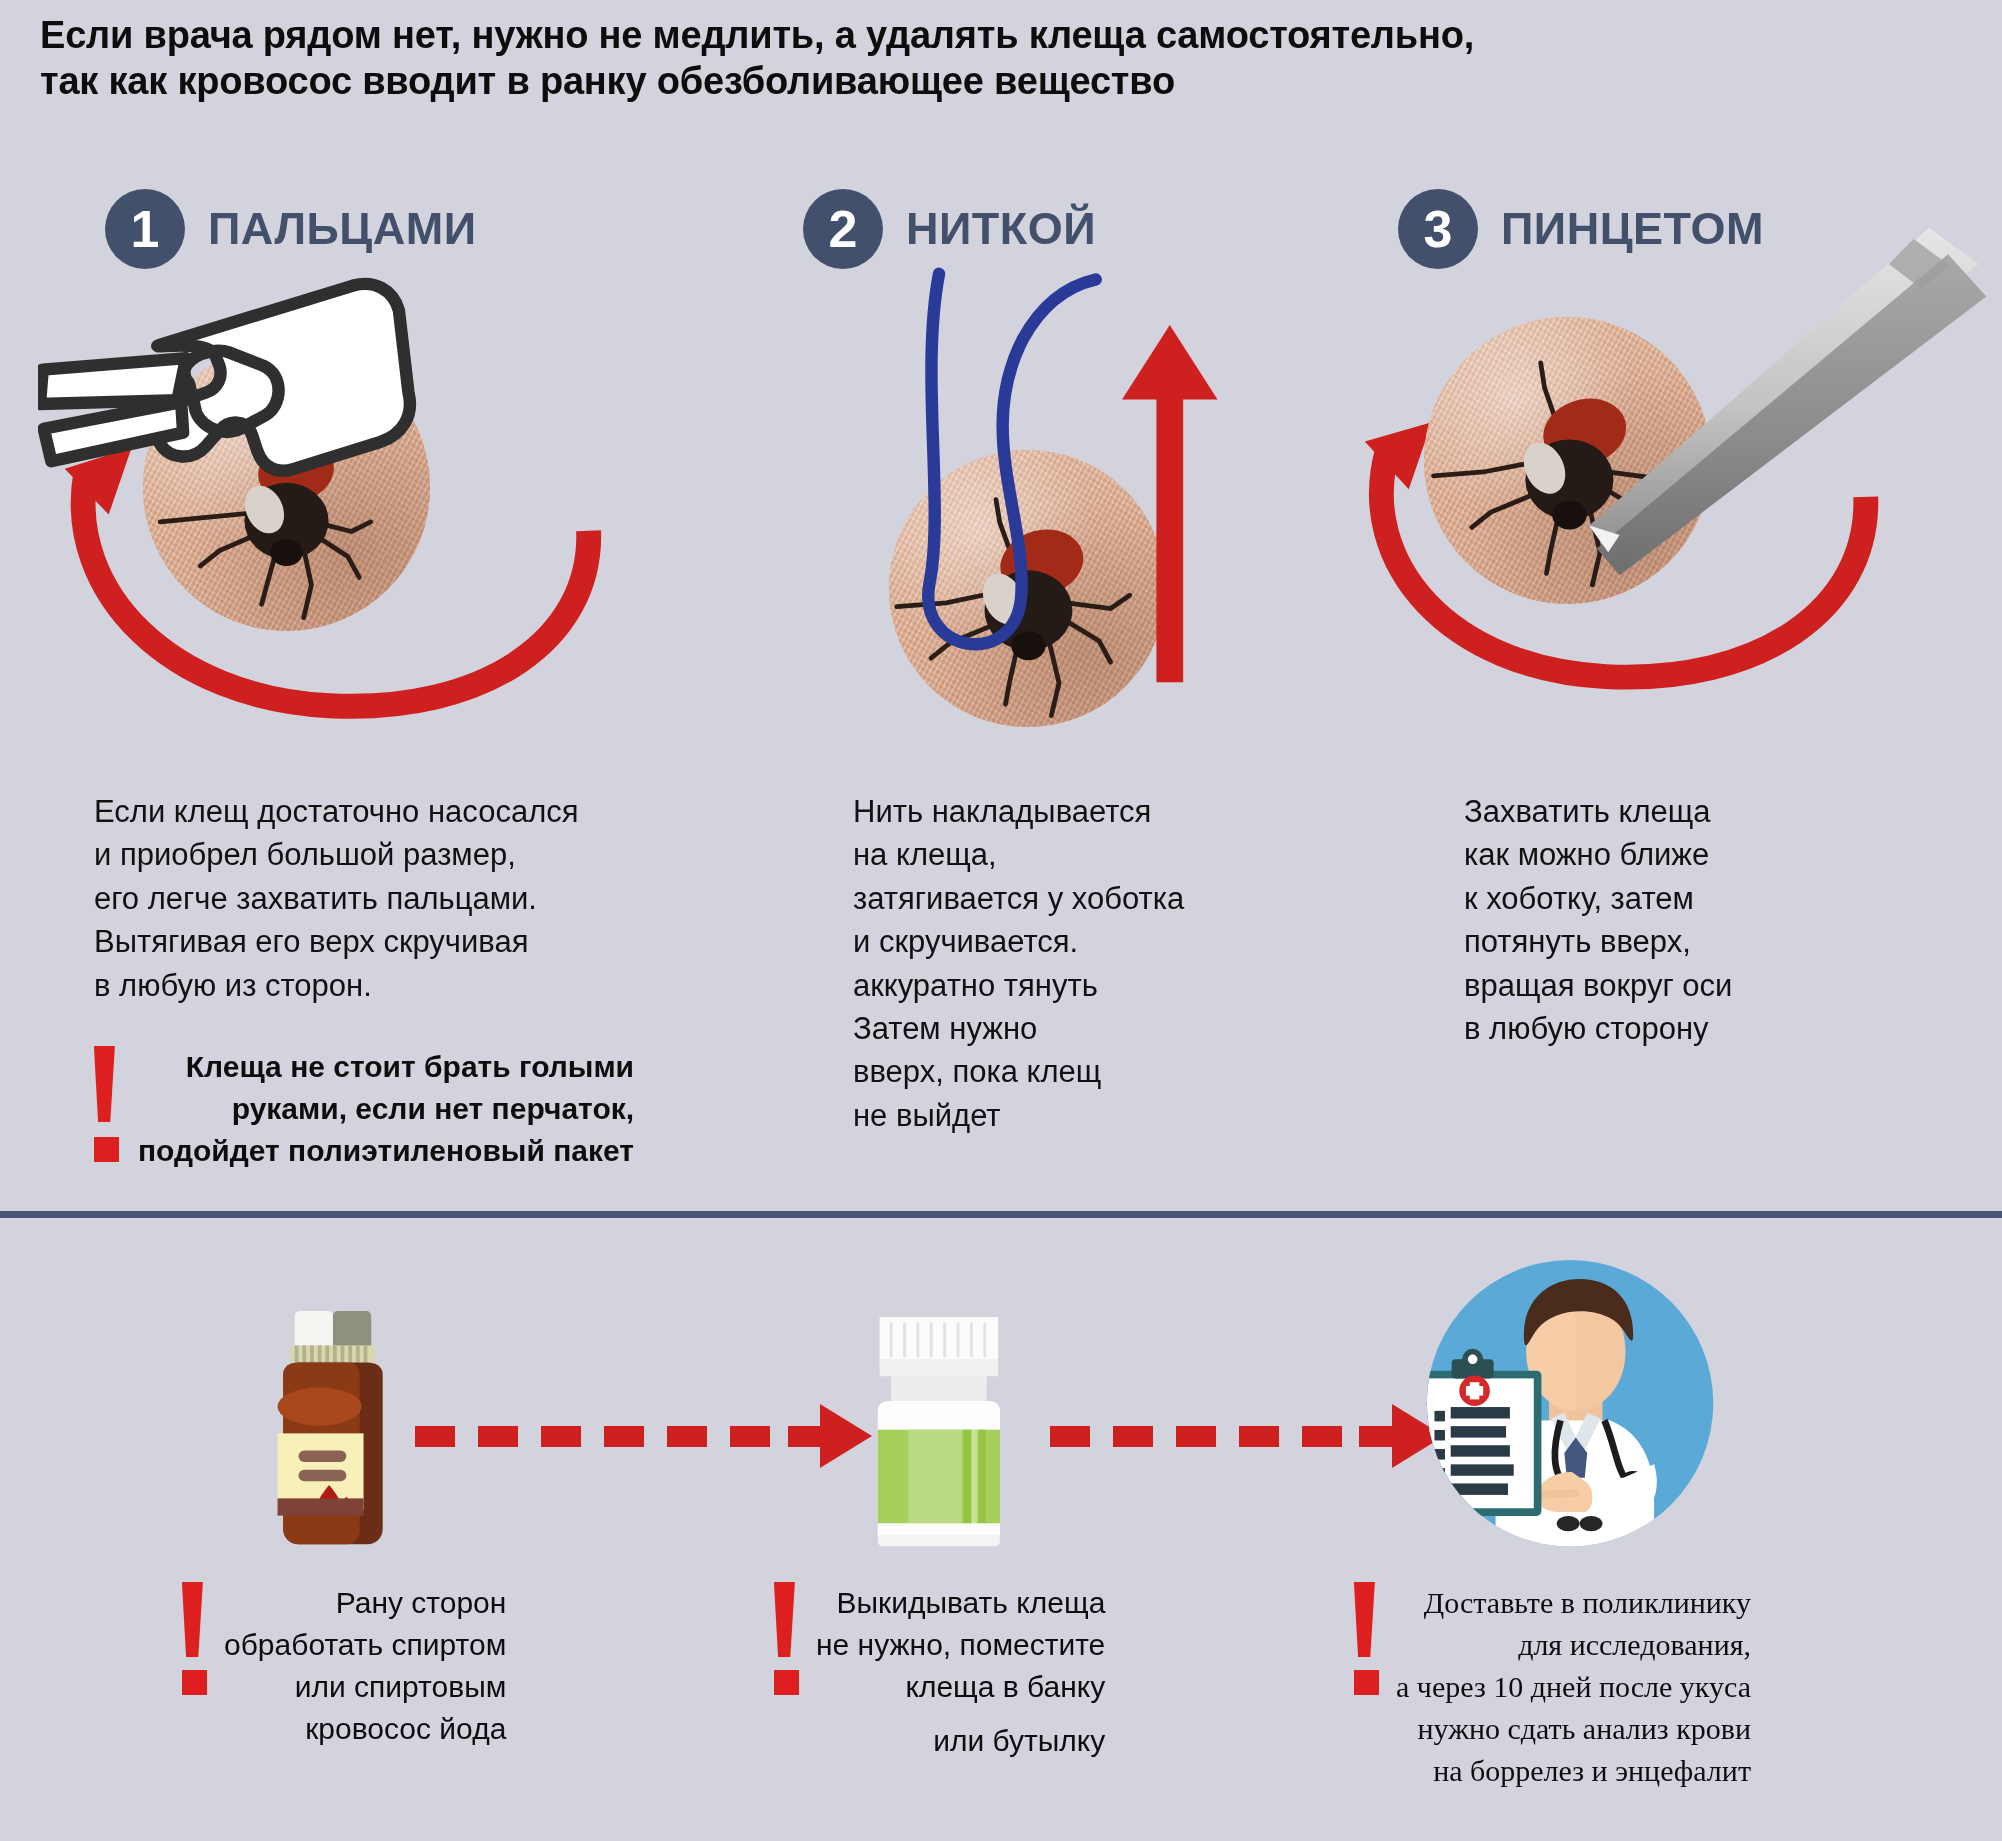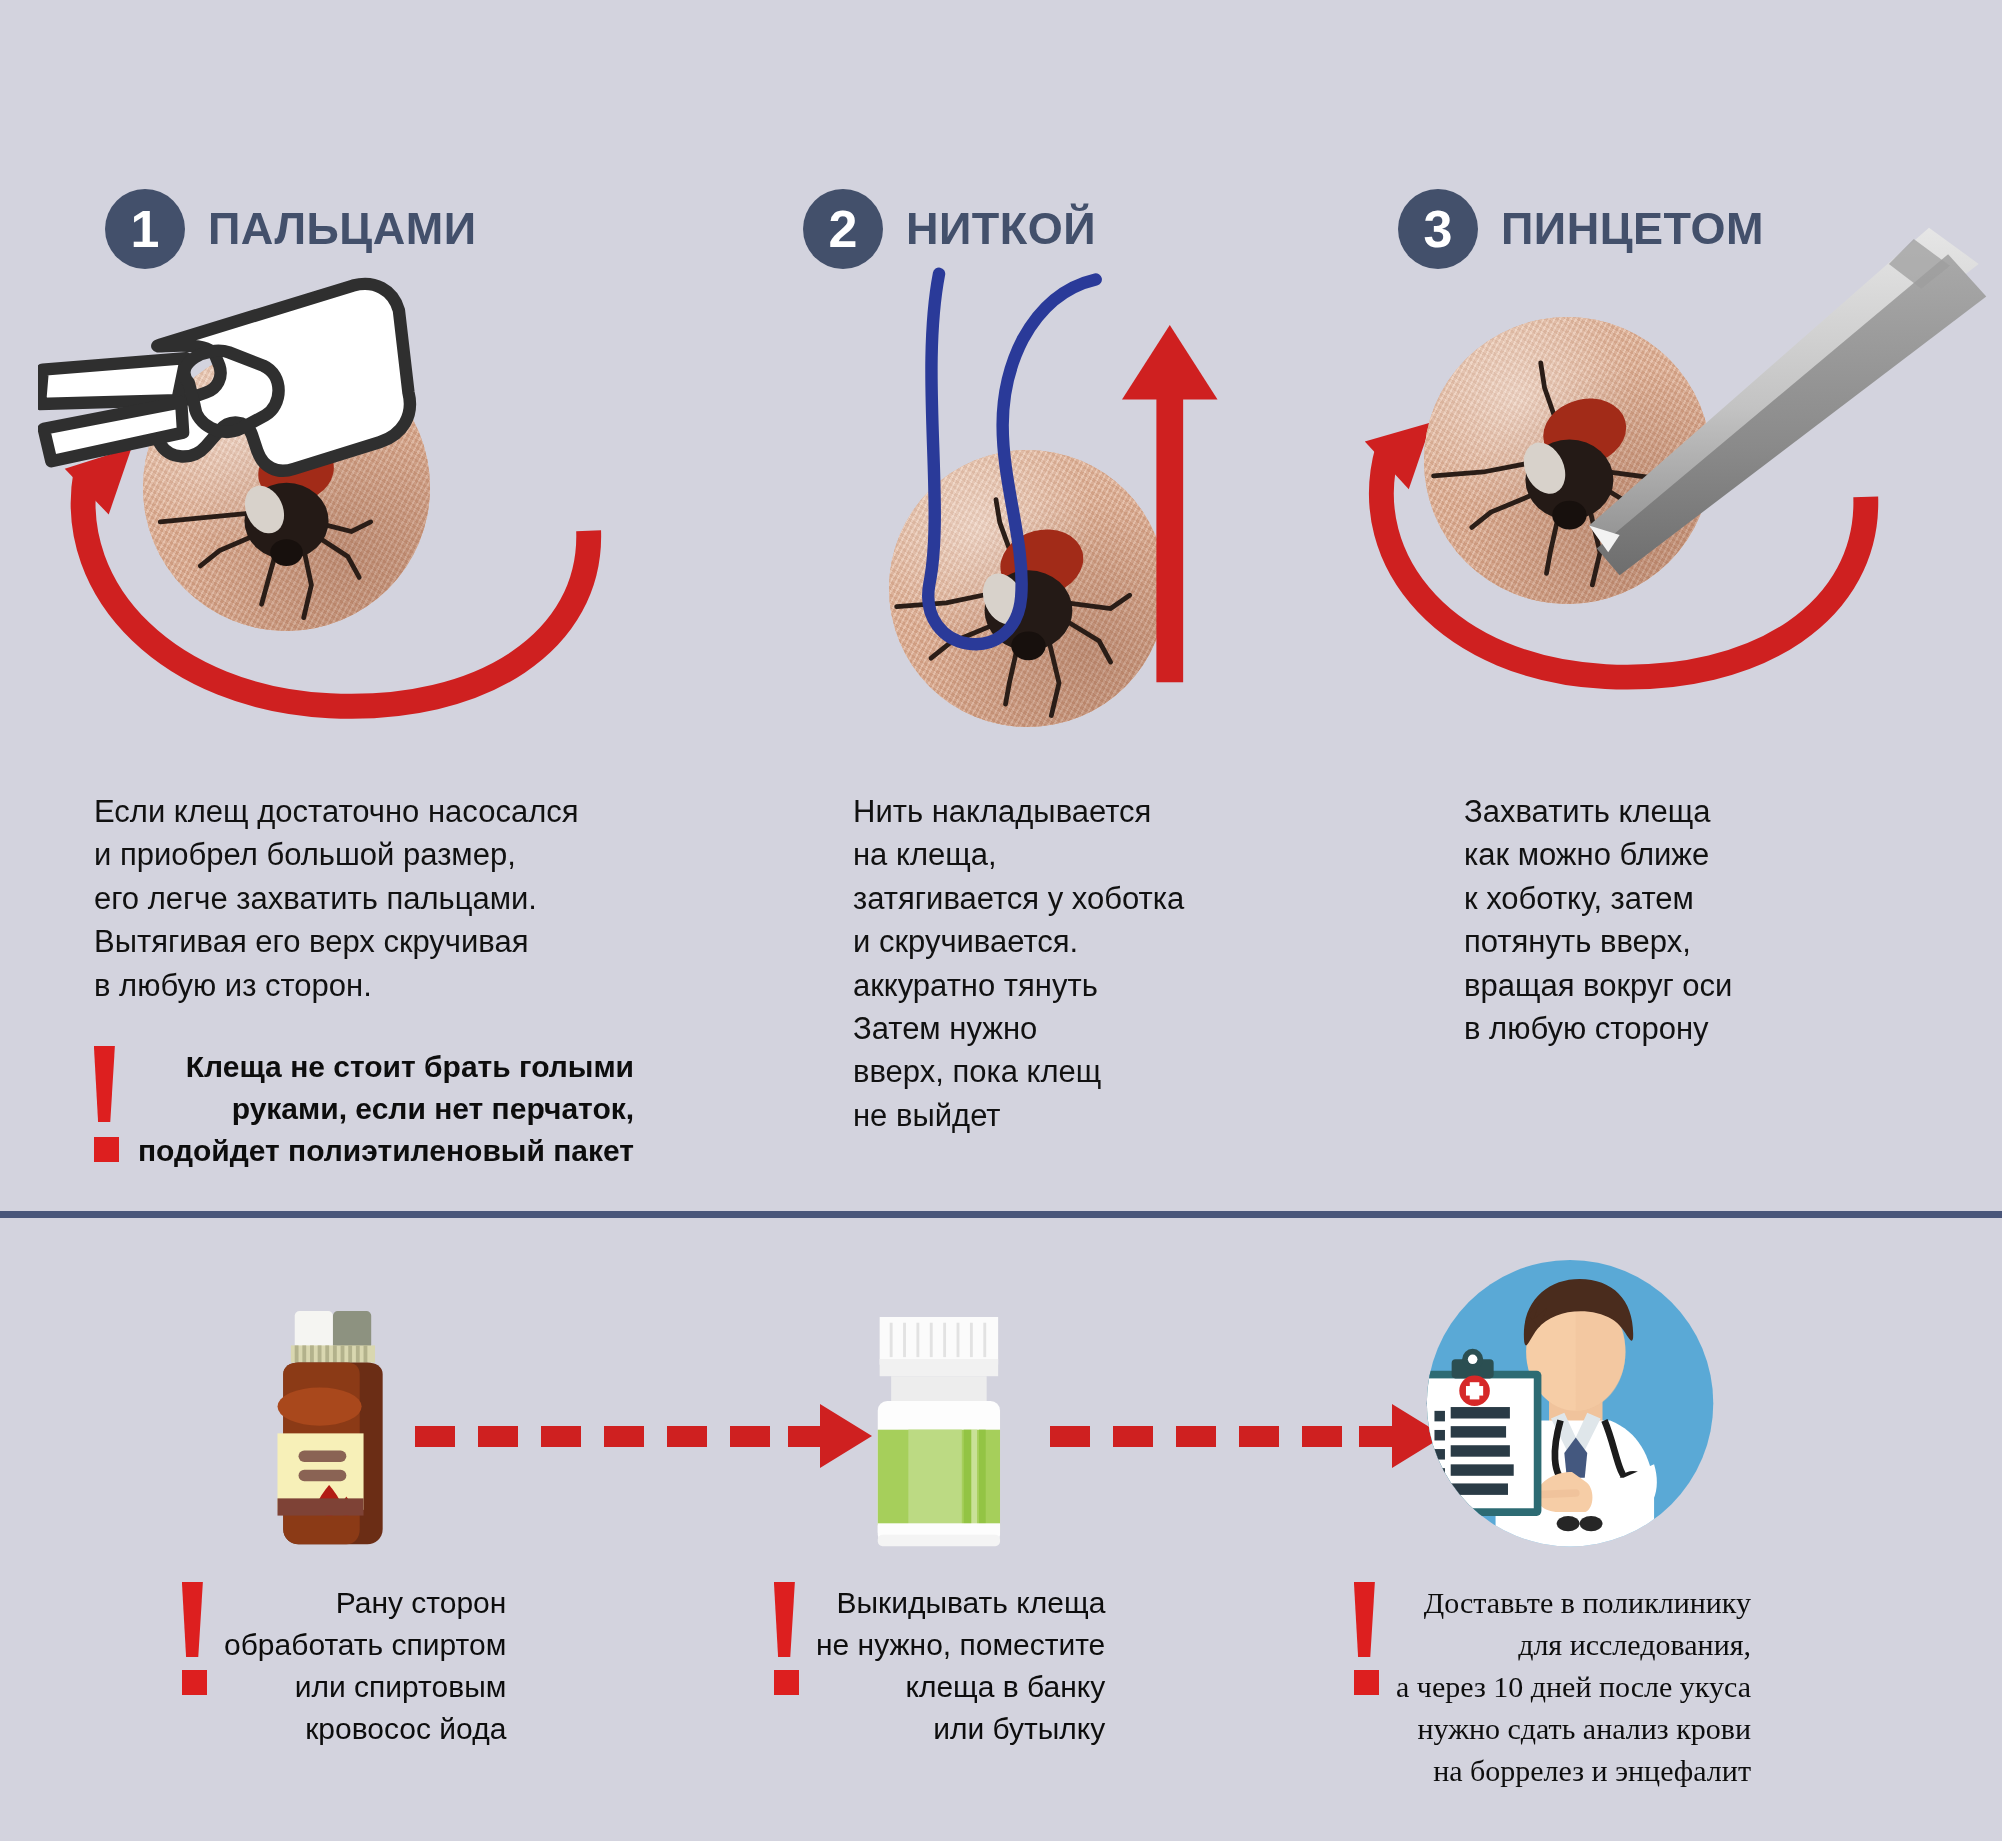--- a/index.html
+++ b/index.html
@@ -91,20 +91,24 @@
   .jar{position:absolute;}
 
   
   .doctor{position:absolute;}
 </style>
 </head>
 <body>
 
 <div class="page">
 
+  <div class="headline">
+    <span class="l">Если врача рядом нет, нужно не медлить, а удалять клеща самостоятельно,</span>
+    <span class="l">так как кровосос вводит в ранку обезболивающее вещество</span>
+  </div>
 
   <div class="step-head" style="left:105px;top:189px;">
     <div class="step-circle">1</div>
     <div class="step-title">ПАЛЬЦАМИ</div>
   </div>
 
   <div class="step-head" style="left:803px;top:189px;">
     <div class="step-circle">2</div>
     <div class="step-title">НИТКОЙ</div>
   </div>
@@ -454,21 +458,21 @@
   <div class="warn" style="left:772px;top:1582px;">
     <div class="warn-row">
       <div class="warn-mark" style="height:115px;">
         <div class="bang-bar" style="height:75px;"></div>
         <div class="bang-dot" style="margin-top:13.4px;"></div>
       </div>
       <div class="warn-lines reg" style="margin-left:11.5px;">
         <span class="l">Выкидывать клеща</span>
         <span class="l">не нужно, поместите</span>
         <span class="l">клеща в банку</span>
-        <span class="l" style="margin-left:-44px;">или бутылку</span>
+        <span class="l" style="margin-left:-44px;margin-top:12px;">или бутылку</span>
       </div>
     </div>
   </div>
 
   <div class="warn" style="left:1352px;top:1582px;font-family:Liberation Serif, serif;">
     <div class="warn-row">
       <div class="warn-mark" style="height:115px;">
         <div class="bang-bar" style="height:75px;"></div>
         <div class="bang-dot" style="margin-top:13.4px;"></div>
       </div>

